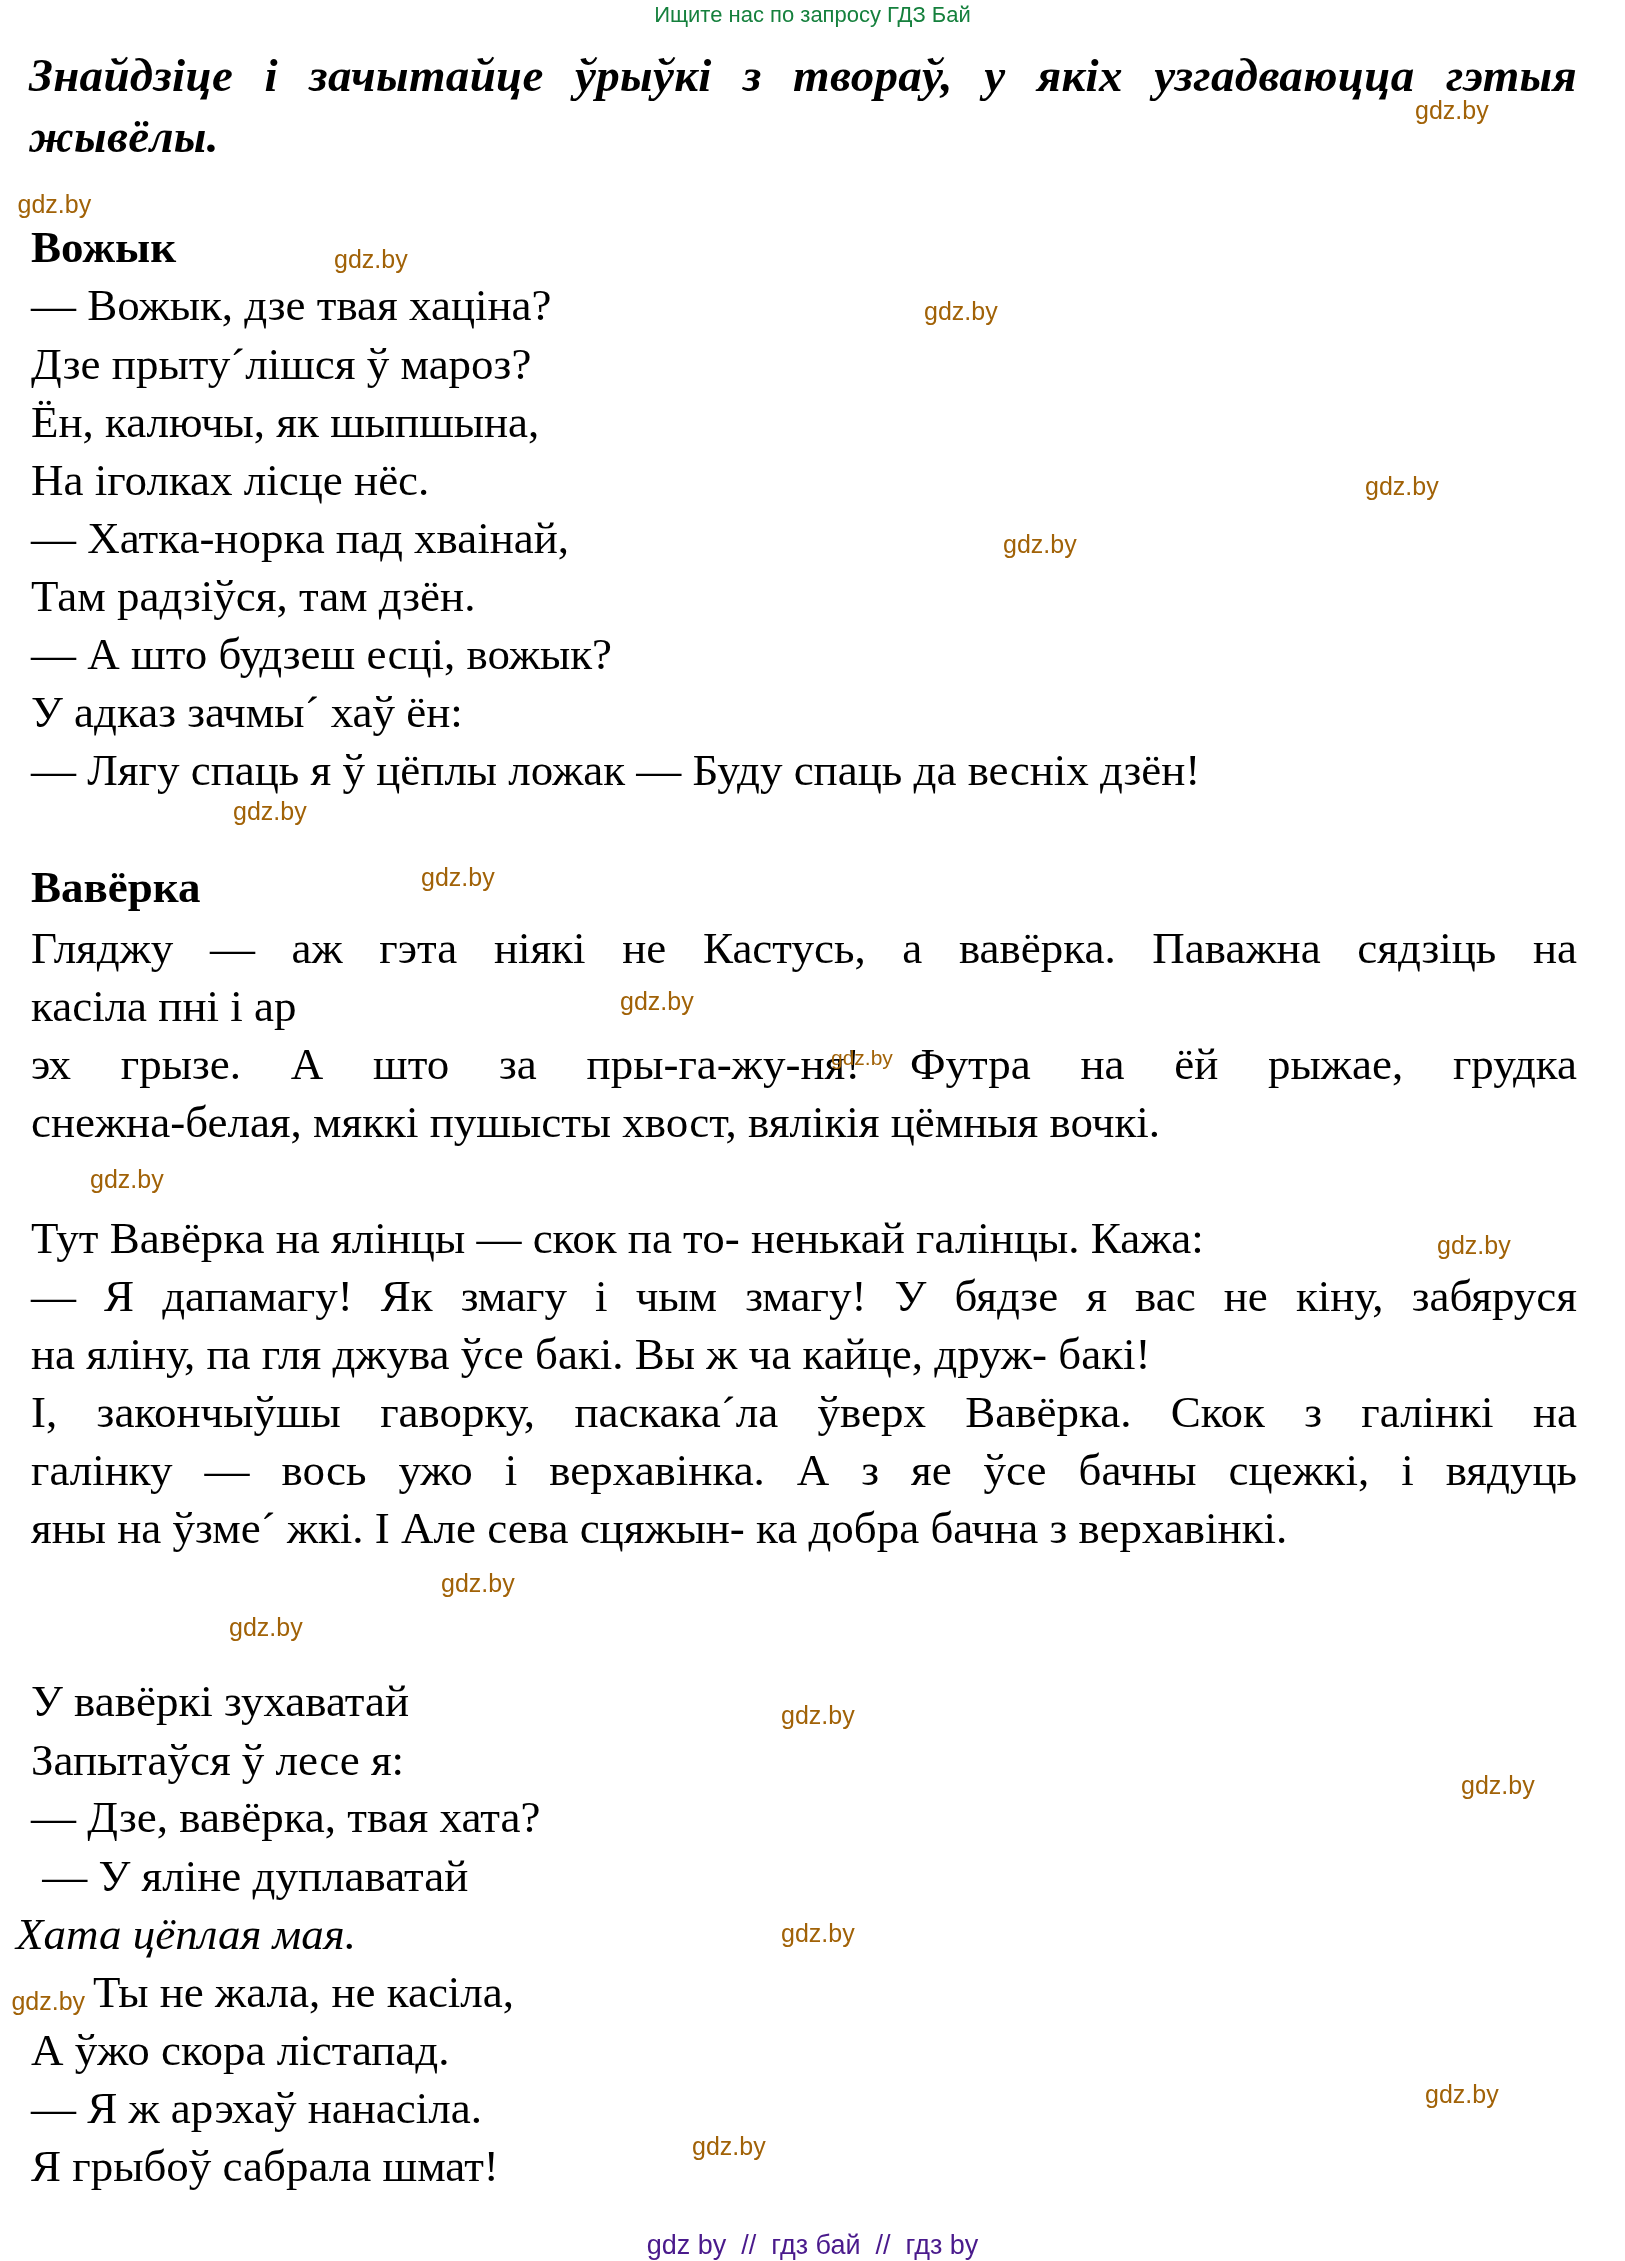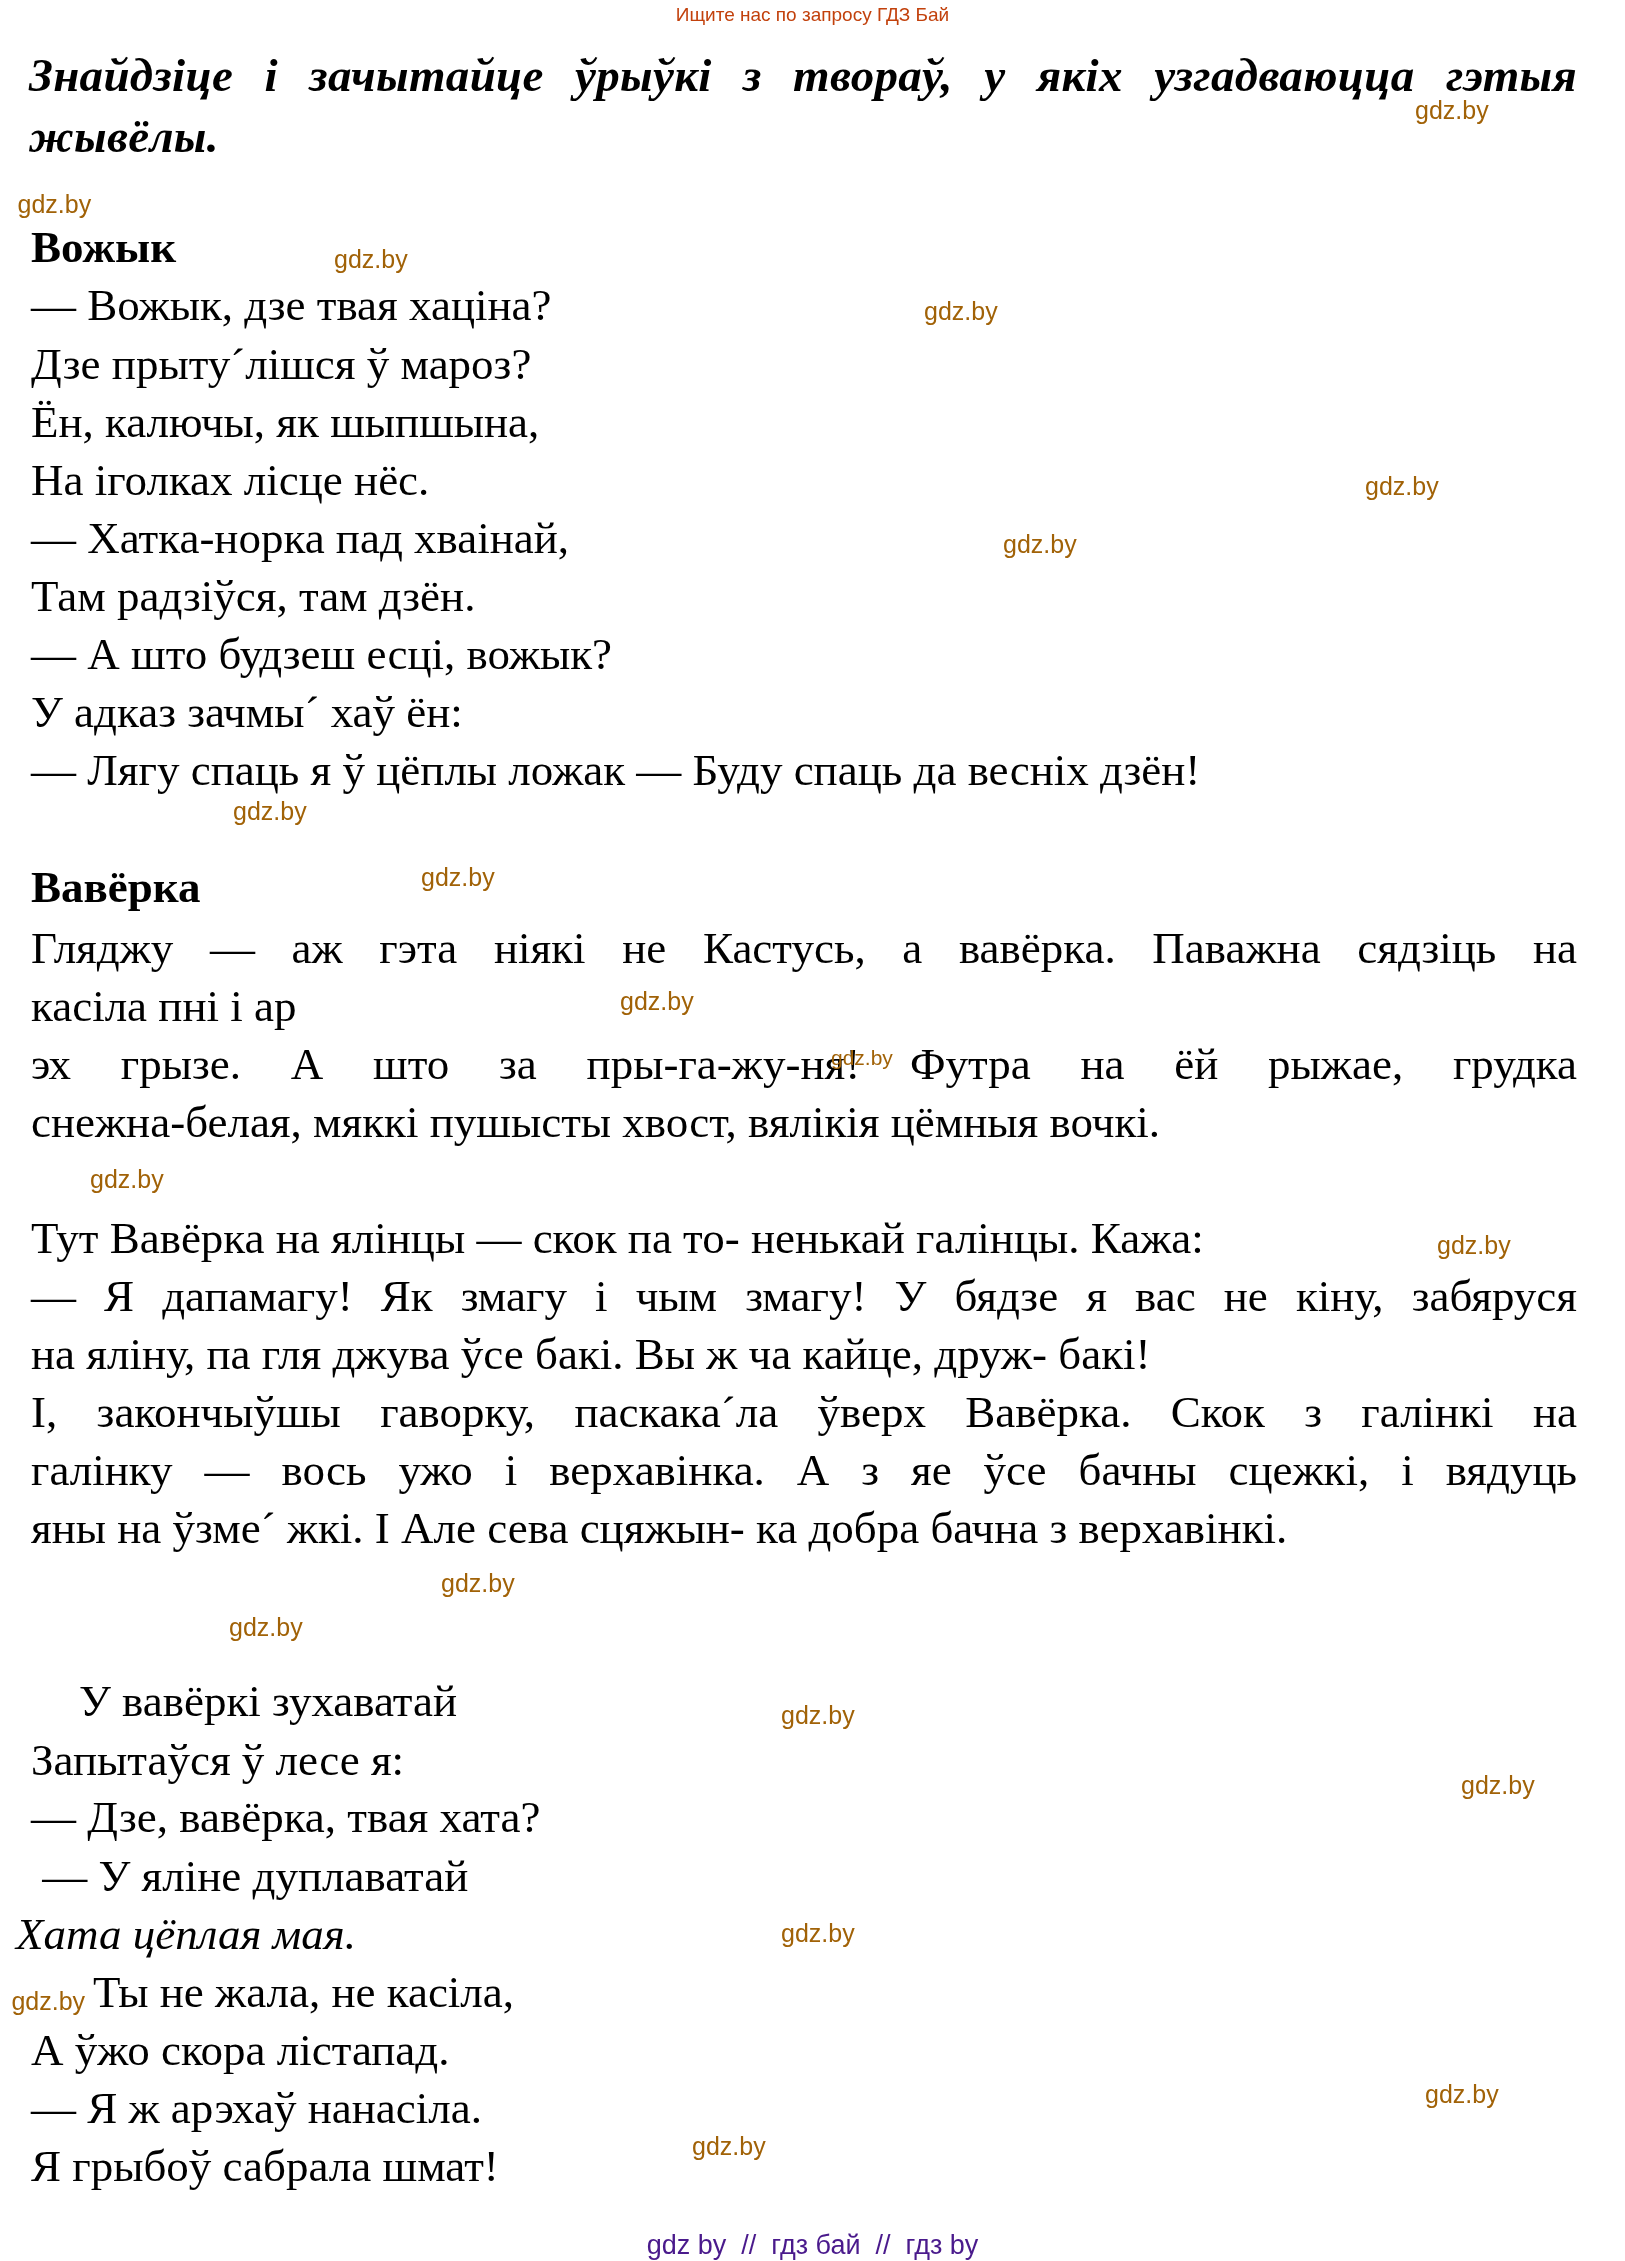--- a/index.html
+++ b/index.html
@@ -1,21 +1,21 @@
 <!DOCTYPE html>
 <html style="font-size:14px"><head>
 <meta charset="utf-8">
 <style>
   html, body { margin: 0; padding: 0; background: #ffffff; }
   body { width: 1625px; height: 2261px; position: relative; overflow: hidden; }
   .abs { position: absolute; white-space: nowrap; }
   .top-banner {
     position: absolute; left: 0; top: 0; width: 1625px; text-align: center;
-    font-family: "Liberation Sans", "DejaVu Sans", sans-serif; font-size: 19px;
-    color: #c2410c; line-height: 30px; top: 0px;
+    font-family: "Liberation Sans", "DejaVu Sans", sans-serif; font-size: 22px;
+    color: #15803d; line-height: 30px; top: 0px;
   }
   .task {
     position: absolute; left: 29px; top: 45px; width: 1548px;
     font-family: "Liberation Serif", serif; font-weight: bold; font-style: italic;
     font-size: 47px; line-height: 61px; text-align: justify; text-align-last: left;
     letter-spacing: 0.3px;
   }
   .section-title { font-family: "Liberation Serif", serif; font-weight: bold; font-size: 45px; line-height: 52px; text-align: right; }
   .line { font-family: "Liberation Serif", serif; font-size: 45px; line-height: 52px; }
   .justify-block {
@@ -70,21 +70,21 @@
 <div class="justify-block" style="top:1209px;">
   <span class="jl last">Тут Вавёрка на ялінцы — скок па то- ненькай галінцы. Кажа:</span>
   <span class="jl">— Я дапамагу! Як змагу і чым змагу! У бядзе я вас не кіну, забяруся</span>
   <span class="jl last">на яліну, па гля джува ўсе бакі. Вы ж ча кайце, друж- бакі!</span>
   <span class="jl">І, закончыўшы гаворку, паскака´ла ўверх Вавёрка. Скок з галінкі на</span>
   <span class="jl">галінку — вось ужо і верхавінка. А з яе ўсе бачны сцежкі, і вядуць</span>
   <span class="jl last">яны на ўзме´ жкі. І Але сева сцяжын- ка добра бачна з верхавінкі.</span>
 </div>
 
 <div>
-  <div class="abs line" style="left:31px; top:1675px;margin-left:48px;">У вавёркі зухаватай</div>
+  <div class="abs line" style="left:31px; top:1675px;">У вавёркі зухаватай</div>
   <div class="abs line" style="left:31px; top:1734px;">Запытаўся ў лесе я:</div>
   <div class="abs line" style="left:31px; top:1791px;">— Дзе, вавёрка, твая хата?</div>
   <div class="abs line" style="left:31px; top:1850px; white-space:pre;"> — У яліне дуплаватай</div>
   <div class="abs line" style="left:16px; top:1908px;font-style:italic;">Хата цёплая мая.</div>
   <div class="abs line" style="left:93px; top:1966px;">Ты не жала, не касіла,</div>
   <div class="abs line" style="left:31px; top:2024px;">А ўжо скора лістапад.</div>
   <div class="abs line" style="left:31px; top:2082px;">— Я ж арэхаў нанасіла.</div>
   <div class="abs line" style="left:31px; top:2140px;">Я грыбоў сабрала шмат!</div>
 </div>
 

